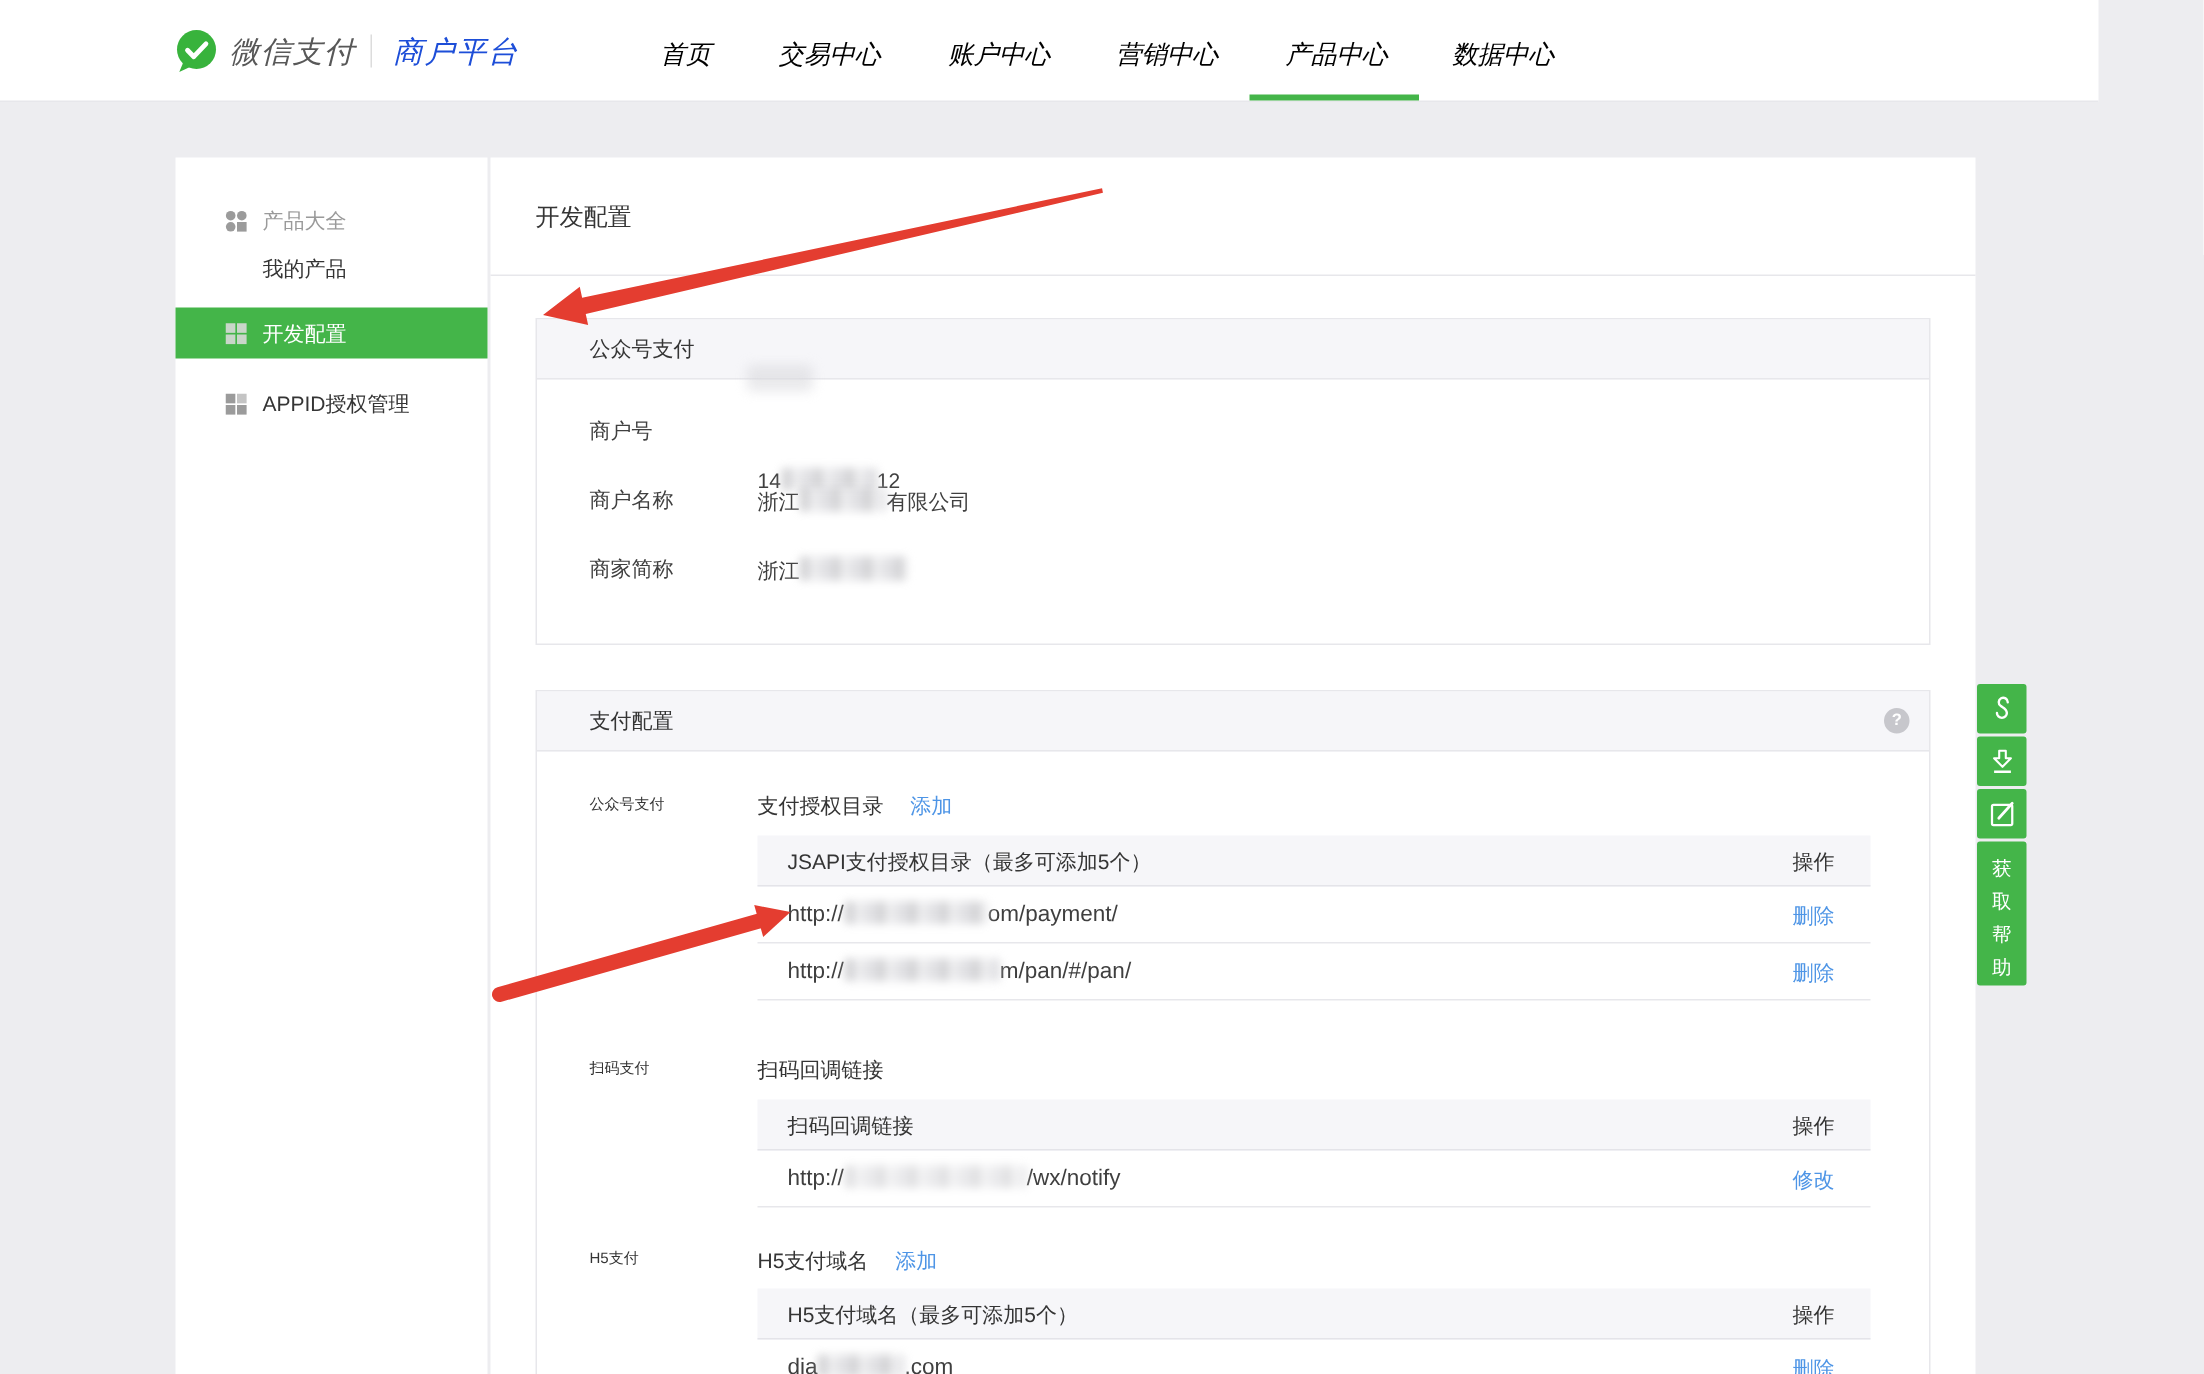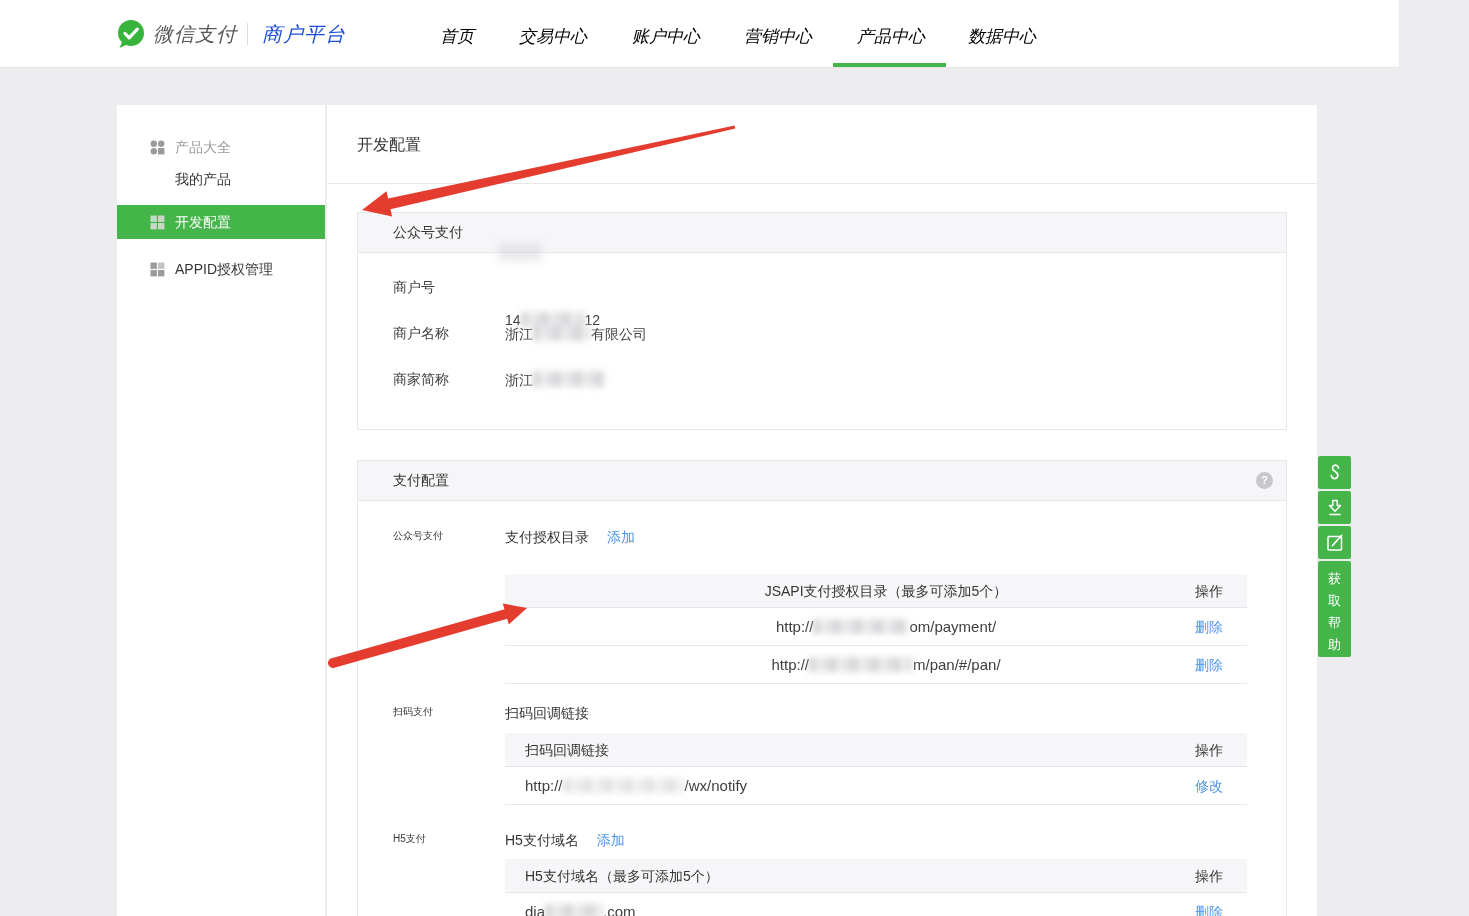--- a/index.html
+++ b/index.html
@@ -147,21 +147,21 @@
     <div class="panel-header">
       <span>支付配置</span>
       <span class="help-circle">?</span>
     </div>
 
     <div class="sec-label" style="top:68px;">公众号支付</div>
     <div class="sec-sub" style="top:68px;">
       <span>支付授权目录</span>
       <span class="link" style="margin-left:14px;">添加</span>
     </div>
-    <div class="cfg-table" style="top:113px;text-align:center;">
+    <div class="cfg-table" style="top:96px;">
       <div class="t-head">
         <span>JSAPI支付授权目录（最多可添加5个）</span>
         <span class="t-op">操作</span>
       </div>
       <div class="t-row">
         <span>http://</span><span class="redact" style="width:96px;"></span><span>om/payment/</span>
         <span class="link">删除</span>
       </div>
       <div class="t-row">
         <span>http://</span><span class="redact" style="width:104px;"></span><span>m/pan/#/pan/</span>

